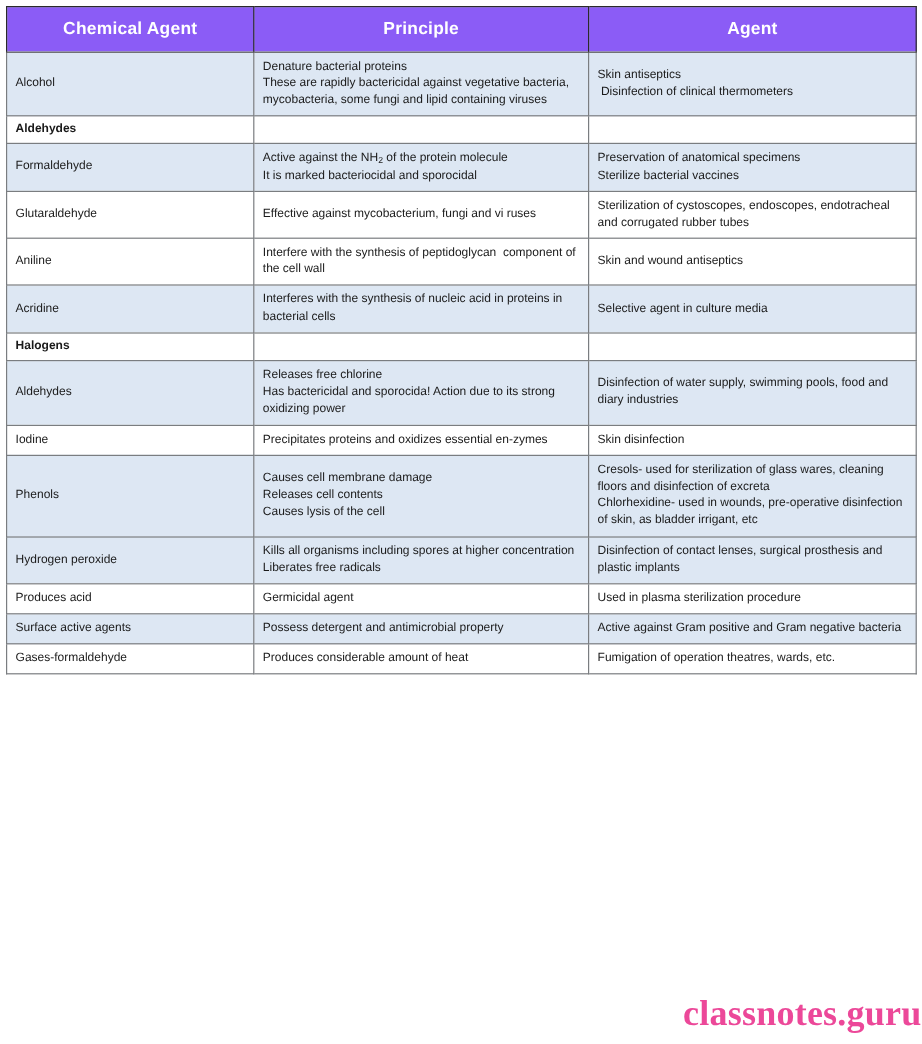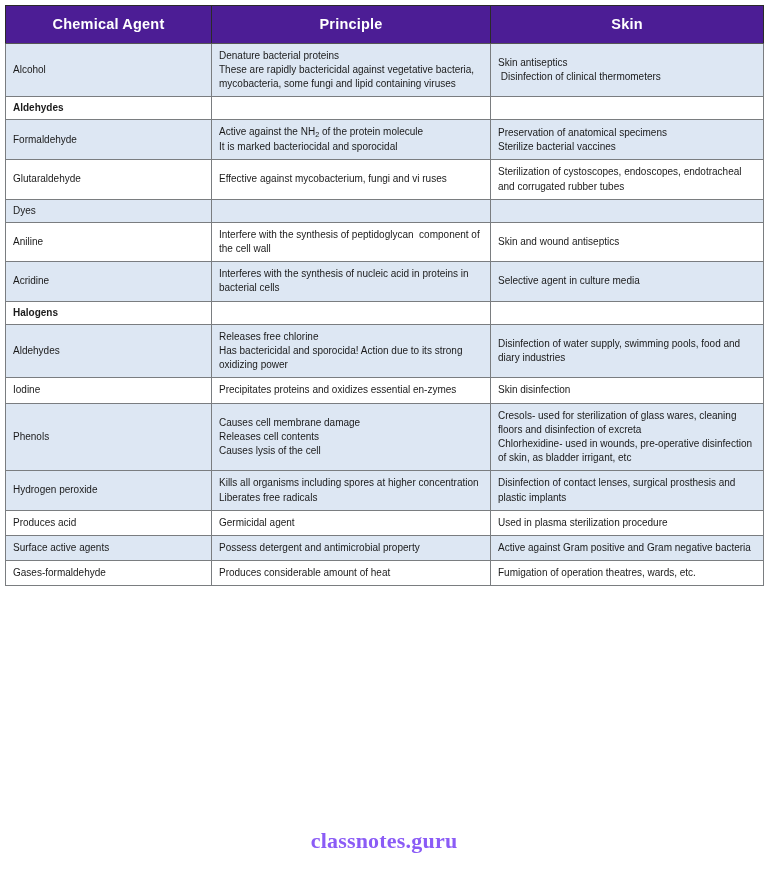--- a/index.html
+++ b/index.html
@@ -45,21 +45,21 @@
     border: 1px solid #7a7d80;
     padding: 5px 7px;
     vertical-align: middle;
     font-size: 10px;
     line-height: 1.42;
     text-align: left;
   }
 
   
   thead tr.header-row th {
-    background: #4c1d95;
+    background: #8b5cf6;
     color: #ffffff;
     font-weight: bold;
     font-size: 14.5px;
     text-align: center;
     letter-spacing: 0.2px;
     padding: 8px 6px;
     border: 1px solid #2a2a2a;
     border-bottom: 1px solid #555;
   }
 
@@ -81,45 +81,45 @@
   sub {
     font-size: 0.72em;
     vertical-align: -0.22em;
   }
 
   .footer {
     position: absolute;
     left: 0;
     top: 828px;
     width: 768px;
-    text-align: center;
+    text-align: right;
     font-family: "Liberation Serif", serif;
     font-weight: bold;
-    font-size: 22px;
-    color: #8b5cf6;
+    font-size: 30px;
+    color: #ec4899;
     letter-spacing: 0.2px;
   }
 </style>
 </head>
 <body>
 
 <div class="page">
 
   <div class="table-wrap">
     <table class="agents">
       <colgroup>
         <col class="c-agent">
         <col class="c-principle">
         <col class="c-uses">
       </colgroup>
       <thead>
         <tr class="header-row">
           <th>Chemical Agent</th>
           <th>Principle</th>
-          <th>Skin</th>
+          <th>Agent</th>
         </tr>
       </thead>
       <tbody id="table-body">
           <tr class="tint-blue">
             <td class="cell-agent">
               <span class="ln">Alcohol</span>
             </td>
             <td class="cell-principle">
               <span class="ln">Denature bacterial proteins</span>
               <span class="ln">These are rapidly bactericidal against vegetative bacteria, mycobacteria, some fungi and lipid containing viruses</span>
@@ -150,27 +150,20 @@
             <td class="cell-agent">
               <span class="ln">Glutaraldehyde</span>
             </td>
             <td class="cell-principle">
               <span class="ln">Effective against mycobacterium, fungi and vi ruses</span>
             </td>
             <td class="cell-uses">
               <span class="ln">Sterilization of cystoscopes, endoscopes, endotracheal and corrugated rubber tubes</span>
             </td>
           </tr>
-          <tr class="tint-blue group-row plain">
-            <td class="g-agent">
-              <span class="ln">Dyes</span>
-            </td>
-            <td class="cell-principle"></td>
-            <td class="cell-uses"></td>
-          </tr>
           <tr class="tint-white">
             <td class="cell-agent">
               <span class="ln">Aniline</span>
             </td>
             <td class="cell-principle">
               <span class="ln">Interfere with the synthesis of peptidoglycan  component of the cell wall</span>
             </td>
             <td class="cell-uses">
               <span class="ln">Skin and wound antiseptics</span>
             </td>

